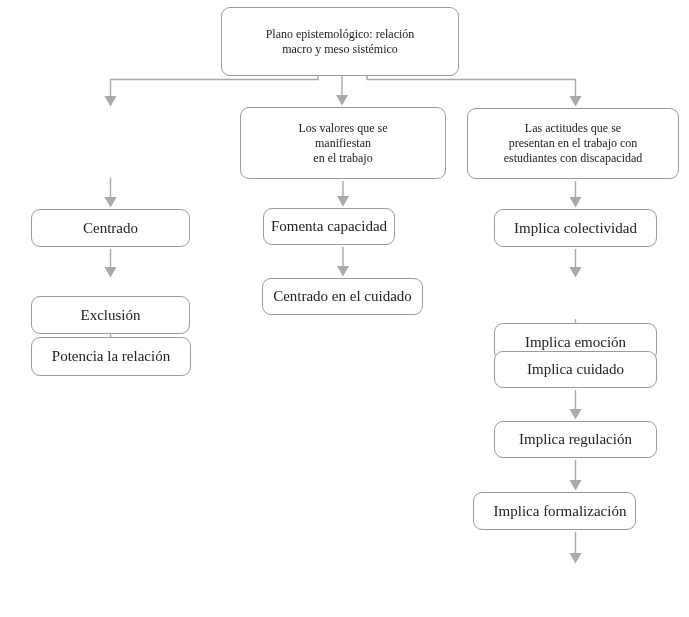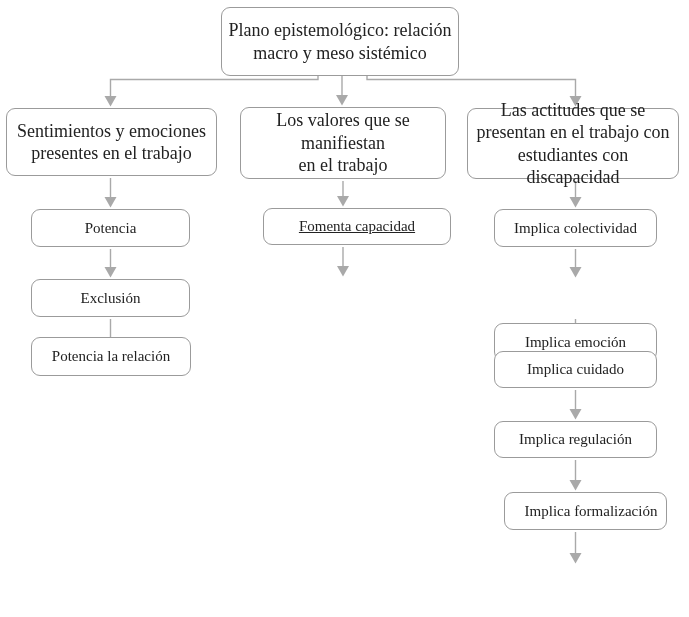--- a/index.html
+++ b/index.html
@@ -32,40 +32,40 @@
     display: flex;
     align-items: center;
     justify-content: center;
     text-align: center;
     white-space: pre-line;
     color: #222222;
     font-size: 15px;
     line-height: 1.25;
     padding: 2px 4px;
   }
-  .node.big { font-size: 18px; }
+  .node.big { font-size: 12px; }
 
   
   #node-root        { left:221px; top:7px;   width:238px; height:69px; }
   #node-h-left      { left:6px;   top:108px; width:211px; height:68px; }
   #node-h-mid       { left:240px; top:107px; width:206px; height:72px; }
   #node-h-right     { left:467px; top:108px; width:212px; height:71px; }
 
   #node-l1 { left:31px;  top:209px; width:159px; height:38px; }
-  #node-l2 { left:31px;  top:279px; width:159px; height:38px; }
+  #node-l2 { left:31px;  top:296px; width:159px; height:38px; }
   #node-l3 { left:31px;  top:337px; width:160px; height:39px; }
 
-  #node-m1 { left:263px; top:208px; width:188px; height:37px;text-decoration:underline; }
+  #node-m1 { left:263px; top:208px; width:132px; height:37px; }
   #node-m2 { left:262px; top:278px; width:161px; height:37px; }
 
   #node-r1 { left:494px; top:209px; width:163px; height:38px; }
   #node-r2 { left:494px; top:279px; width:163px; height:38px;margin-top:44px; }
   #node-r3 { left:494px; top:351px; width:163px; height:37px; }
   #node-r4 { left:494px; top:421px; width:163px; height:37px; }
-  #node-r5 { left:504px; top:492px; width:163px; height:38px;padding-left:15px; }
+  #node-r5 { left:473px; top:492px; width:163px; height:38px;padding-left:15px; }
   #node-r6 { left:494px; top:565px; width:163px; height:38px; }
 
   .connectors path {
     fill: none;
     stroke: #a9a9a9;
     stroke-width: 1.4;
   }
   .connectors polygon {
     fill: #a9a9a9;
     stroke: none;
@@ -135,34 +135,33 @@
     </g>
     <g>
       <path d="M575.5,532 L575.5,553"></path>
       <polygon points="569.5,553 581.5,553 575.5,563.5"></polygon>
     </g>
   </svg>
 
   <div class="node big" id="node-root">Plano epistemológico: relación
 macro y meso sistémico</div>
 
-  <div class="node big" id="node-h-left">Sentimientos y emociones
-presentes en el trabajo</div>
   <div class="node big" id="node-h-mid">Los valores que se
 manifiestan
 en el trabajo</div>
   <div class="node big" id="node-h-right">Las actitudes que se
 presentan en el trabajo con
 estudiantes con discapacidad</div>
 
-  <div class="node" id="node-l1">Potencia</div>
+  <div class="node" id="node-l1">Centrado</div>
   <div class="node" id="node-l2">Exclusión</div>
   <div class="node" id="node-l3">Potencia la relación</div>
 
   <div class="node" id="node-m1">Fomenta capacidad</div>
+  <div class="node" id="node-m2">Centrado en el cuidado</div>
 
   <div class="node" id="node-r1">Implica colectividad</div>
   <div class="node" id="node-r2">Implica emoción</div>
   <div class="node" id="node-r3">Implica cuidado</div>
   <div class="node" id="node-r4">Implica regulación</div>
   <div class="node" id="node-r5">Implica formalización</div>
 
 </div>
 
 </body></html>

